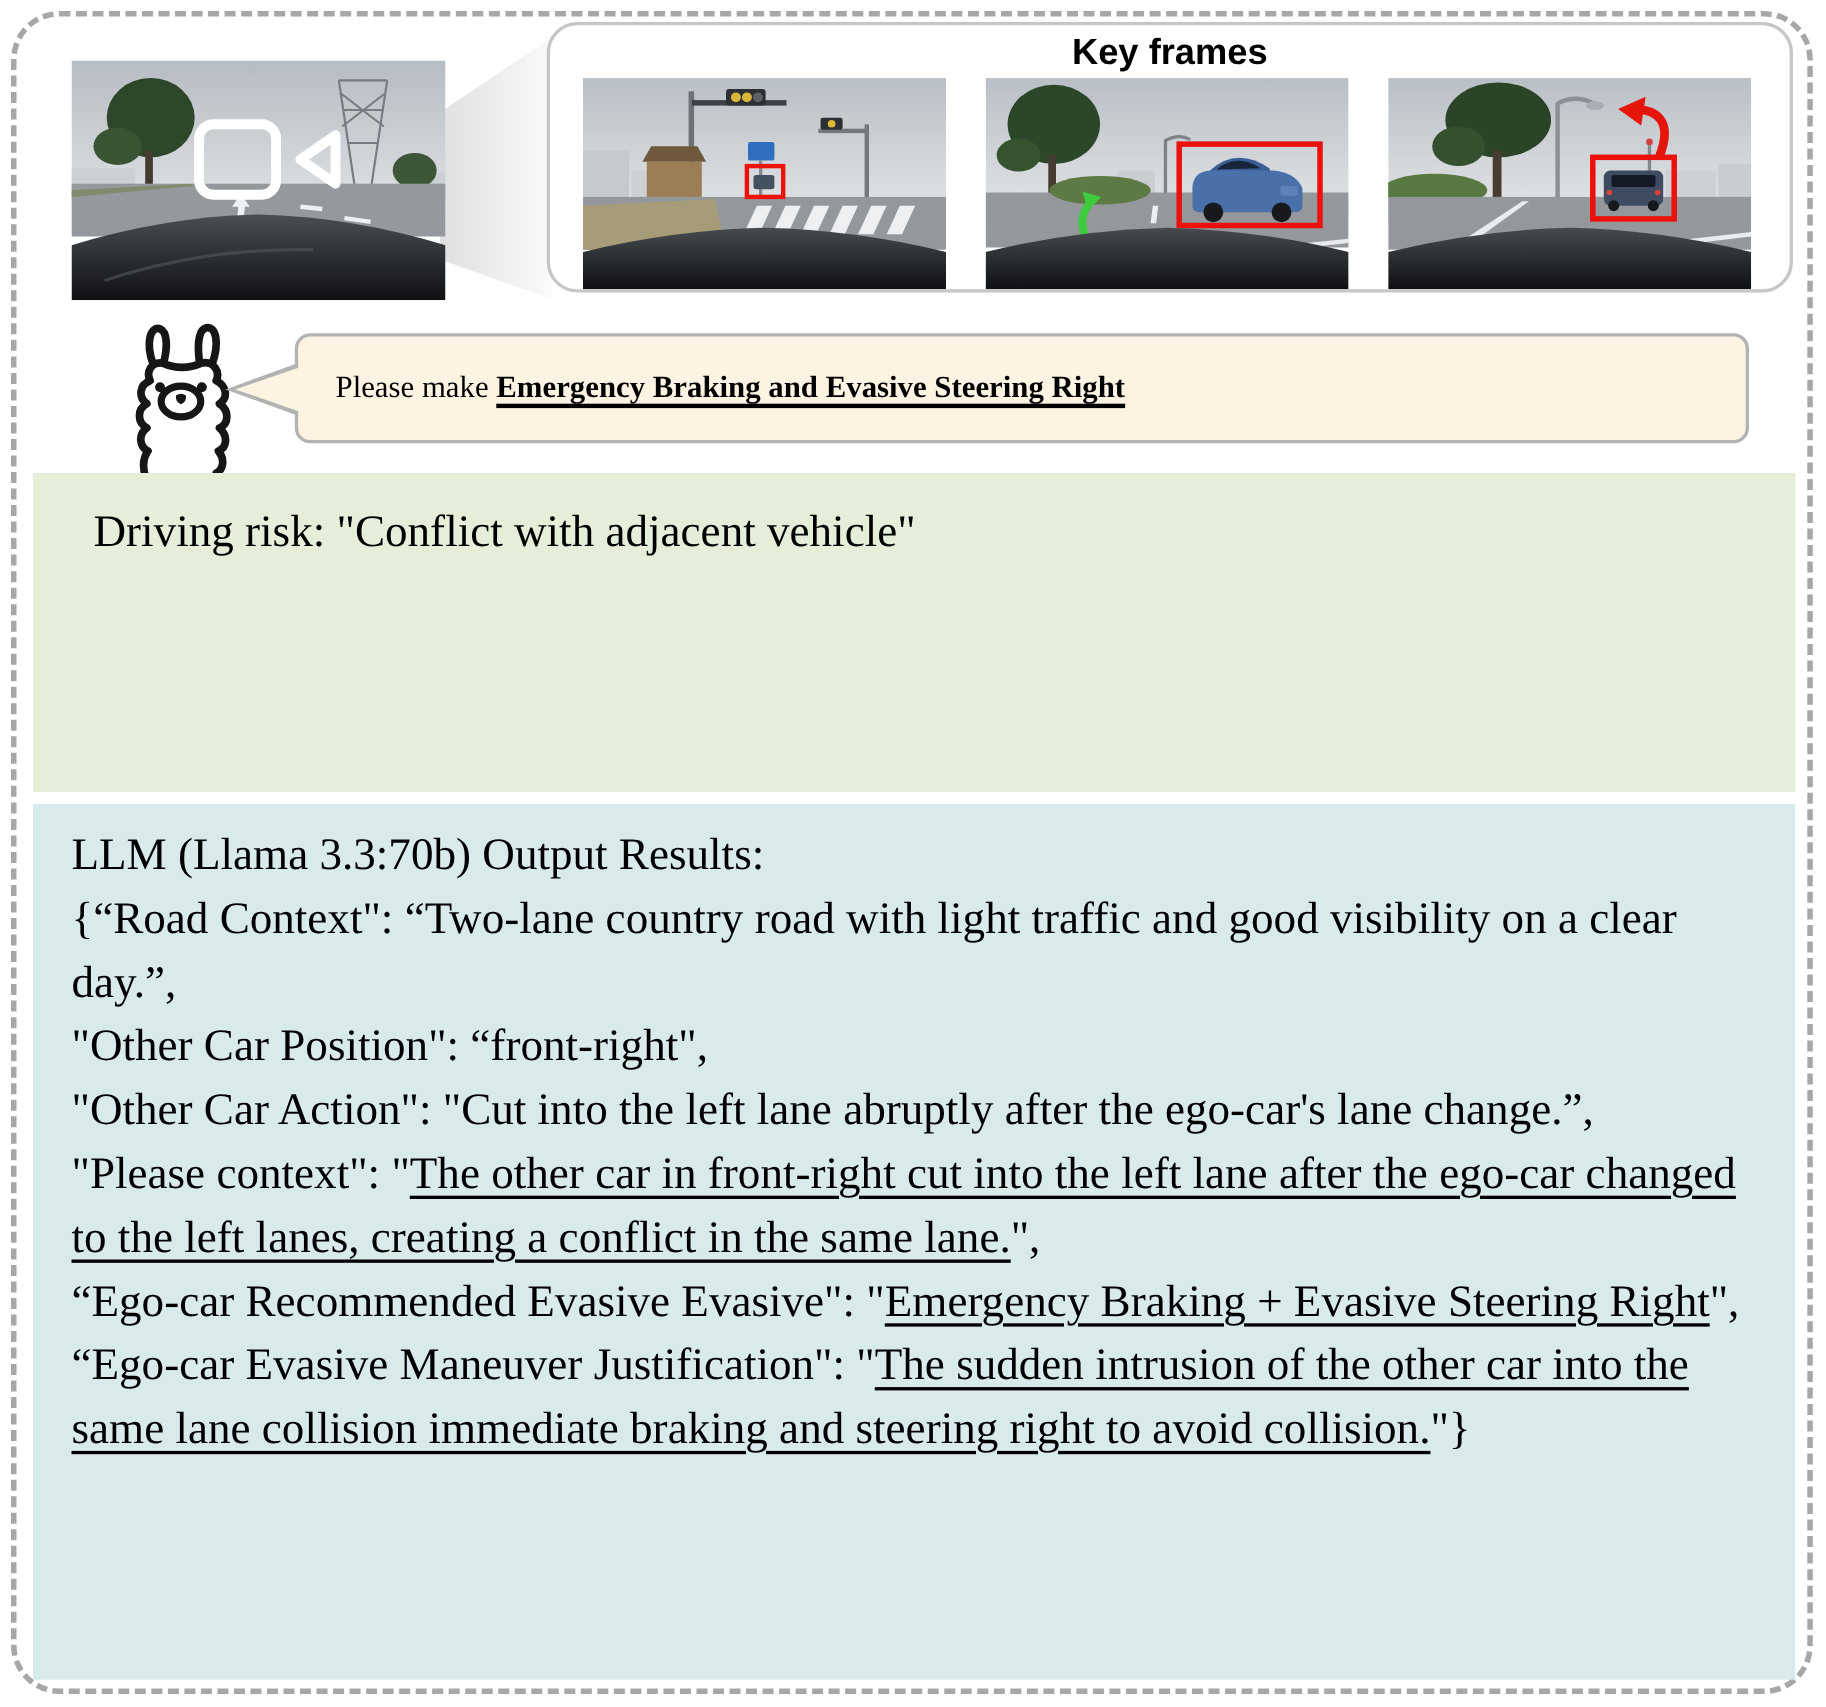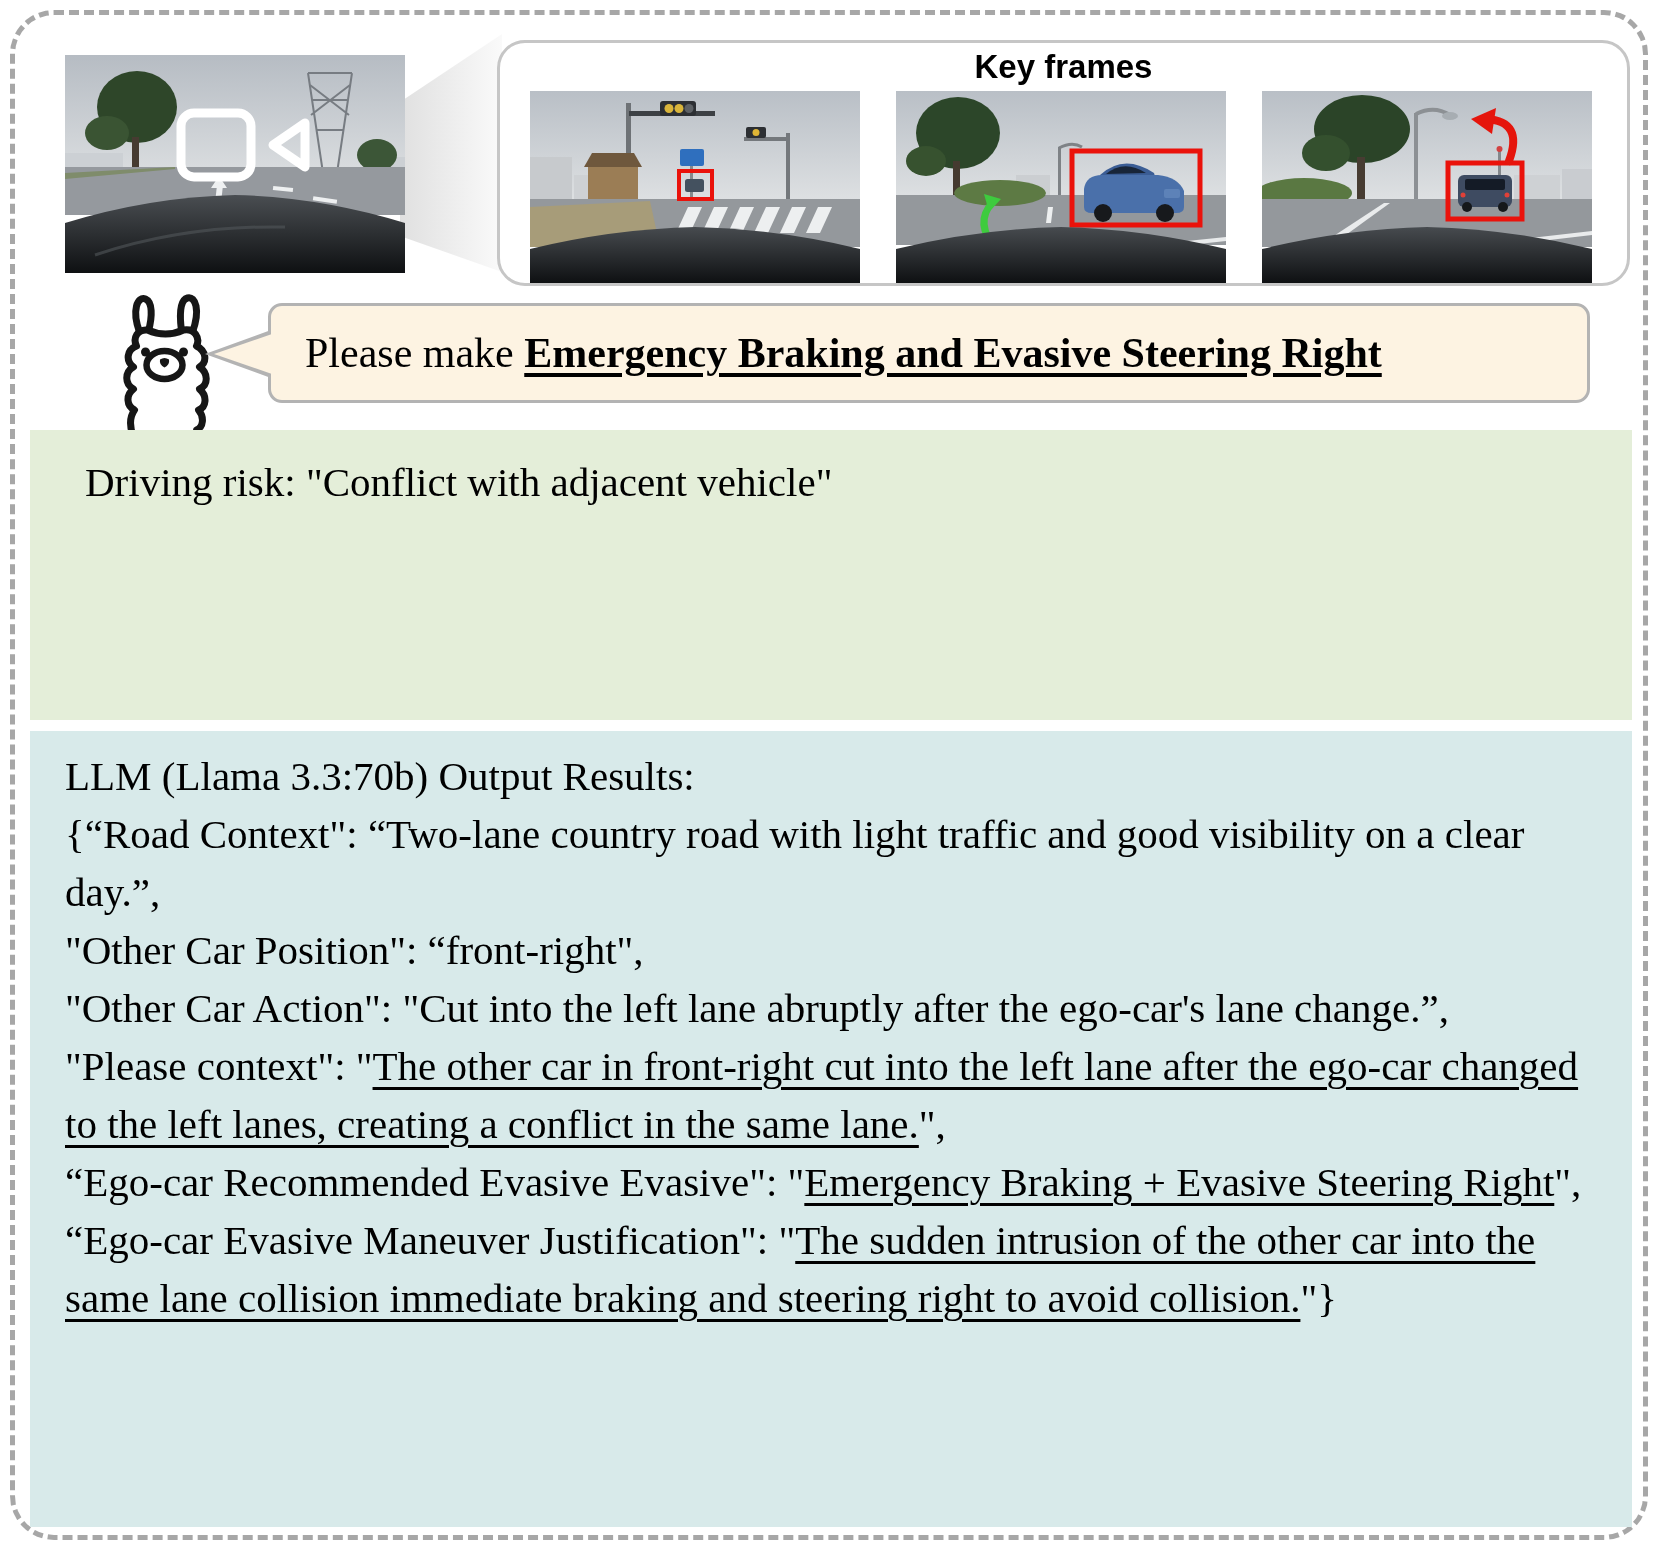--- a/index.html
+++ b/index.html
@@ -9,34 +9,34 @@
 
   .dash-border { position: absolute; left: 10px; top: 10px; width: 1638px; height: 1530px;
                  border: 5px dashed #a7a7a7; border-radius: 44px; }
 
   
   .main-frame { position: absolute; left: 65px; top: 55px; width: 340px; height: 218px; z-index: 3; }
   .main-frame svg { width: 100%; height: 100%; display: block; }
 
   .funnel { position: absolute; left: 400px; top: 28px; width: 102px; height: 250px; z-index: 1; }
 
-  .kf-panel { position: absolute; left: 497px; top: 40px; width: 1133px; height: 246px;
+  .kf-panel { position: absolute; left: 497px; top: 20px; width: 1133px; height: 246px;
               background: #fff; border: 3px solid #c6c6c6; border-radius: 28px; z-index: 2; }
   .kf-title { text-align: center; font-family: "Liberation Sans", sans-serif; font-weight: bold;
               font-size: 33px; line-height: 40px; margin-top: 4px; }
   .kf-row { display: flex; gap: 36px; padding: 4px 30px 0 30px; }
   .kf-thumb { width: 330px; height: 192px; }
   .kf-thumb svg { width: 100%; height: 100%; display: block; }
 
   
   .llama { position: absolute; left: 103px; top: 286px; width: 125px; height: 150px; z-index: 2; }
   .llama svg { width: 100%; height: 100%; display: block; }
   .bubble { position: absolute; left: 268px; top: 303px; width: 1322px; height: 100px;
             background: #fdf3e2; border: 3px solid #b3b3b3; border-radius: 14px;
-            display: flex; align-items: center; padding-left: 34px; z-index: 2; font-size: 42px; }
+            display: flex; align-items: center; padding-left: 34px; z-index: 2; font-size: 28px; }
   .bubble .cmd { font-weight: bold; text-decoration: underline;
                  text-decoration-thickness: 4px; text-underline-offset: 6px; }
   .tail-outer { position: absolute; left: -66px; top: 24px; width: 0; height: 0; border-style: solid;
                 border-width: 24px 66px 24px 0; border-color: transparent #b3b3b3 transparent transparent; }
   .tail-inner { position: absolute; left: -57px; top: 28px; width: 0; height: 0; border-style: solid;
                 border-width: 20px 58px 20px 0; border-color: transparent #fdf3e2 transparent transparent; }
 
   
   .scene-box { position: absolute; left: 30px; top: 430px; width: 1602px; height: 290px;
                background: #e4eed9; padding: 24px 40px 0 55px; font-size: 41px; line-height: 57px; z-index: 2; }

